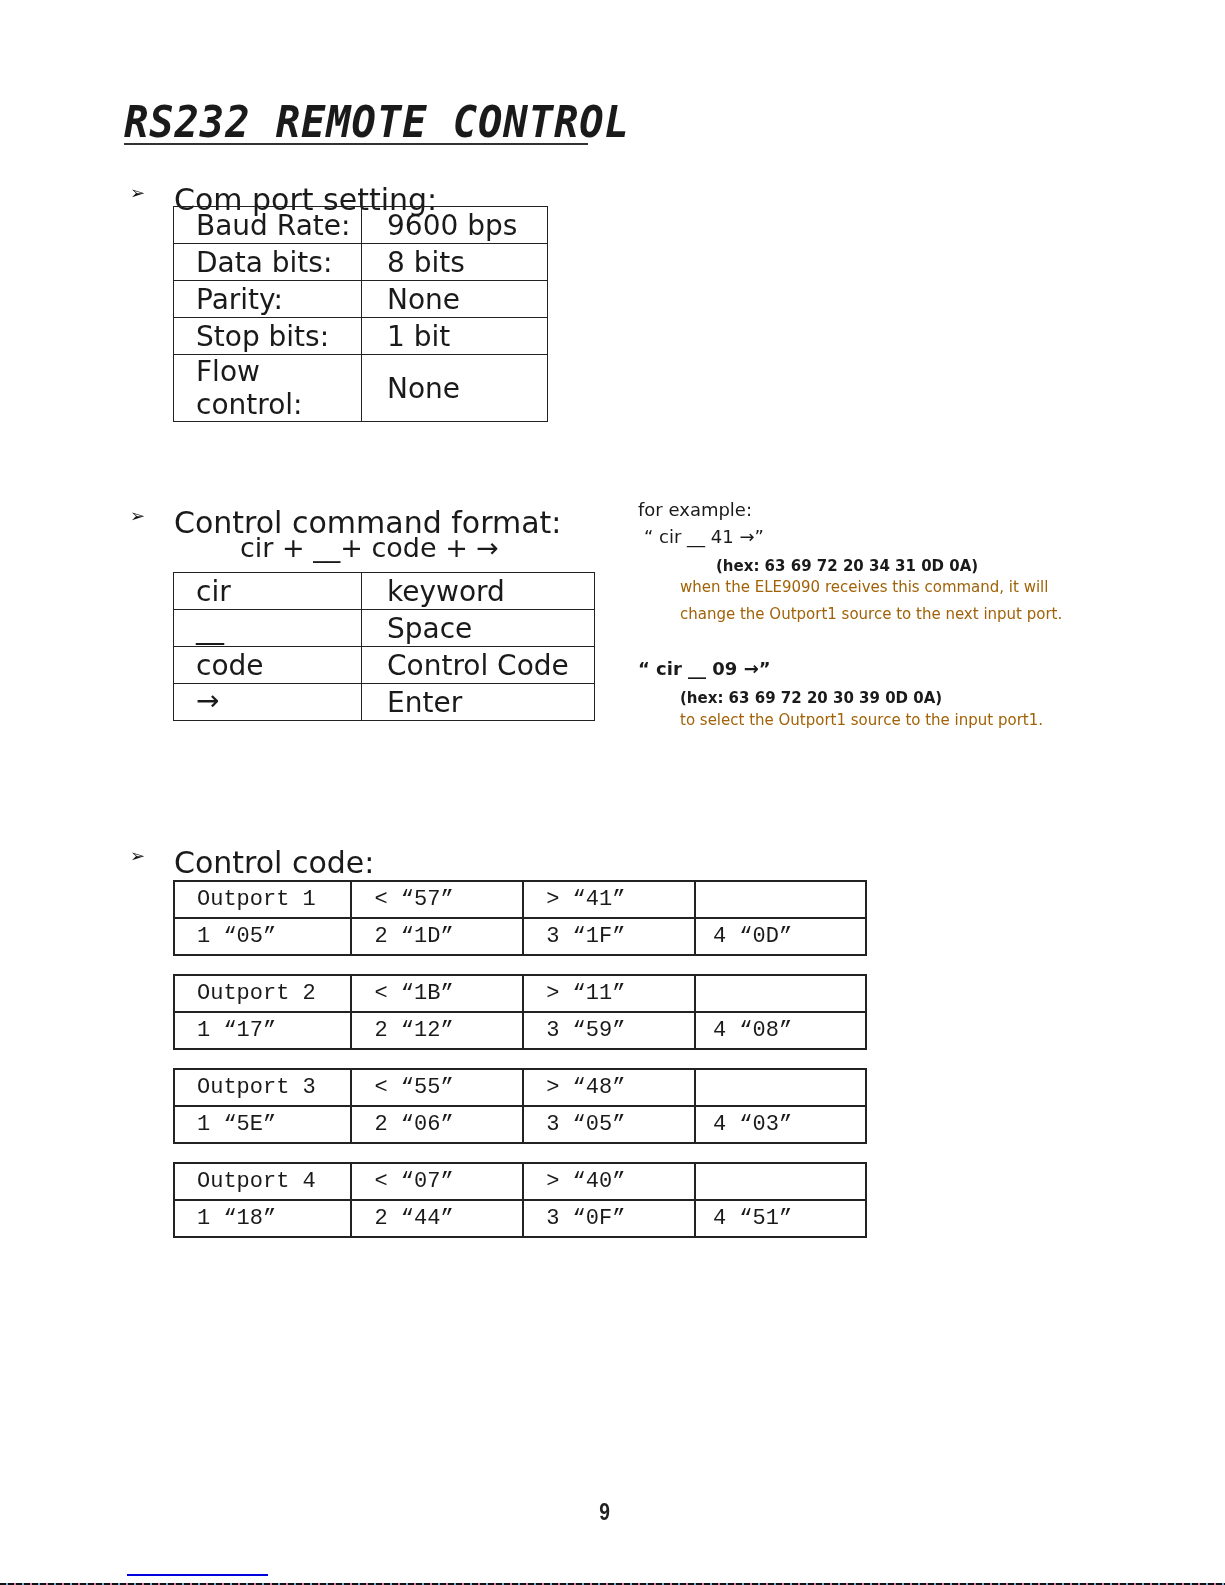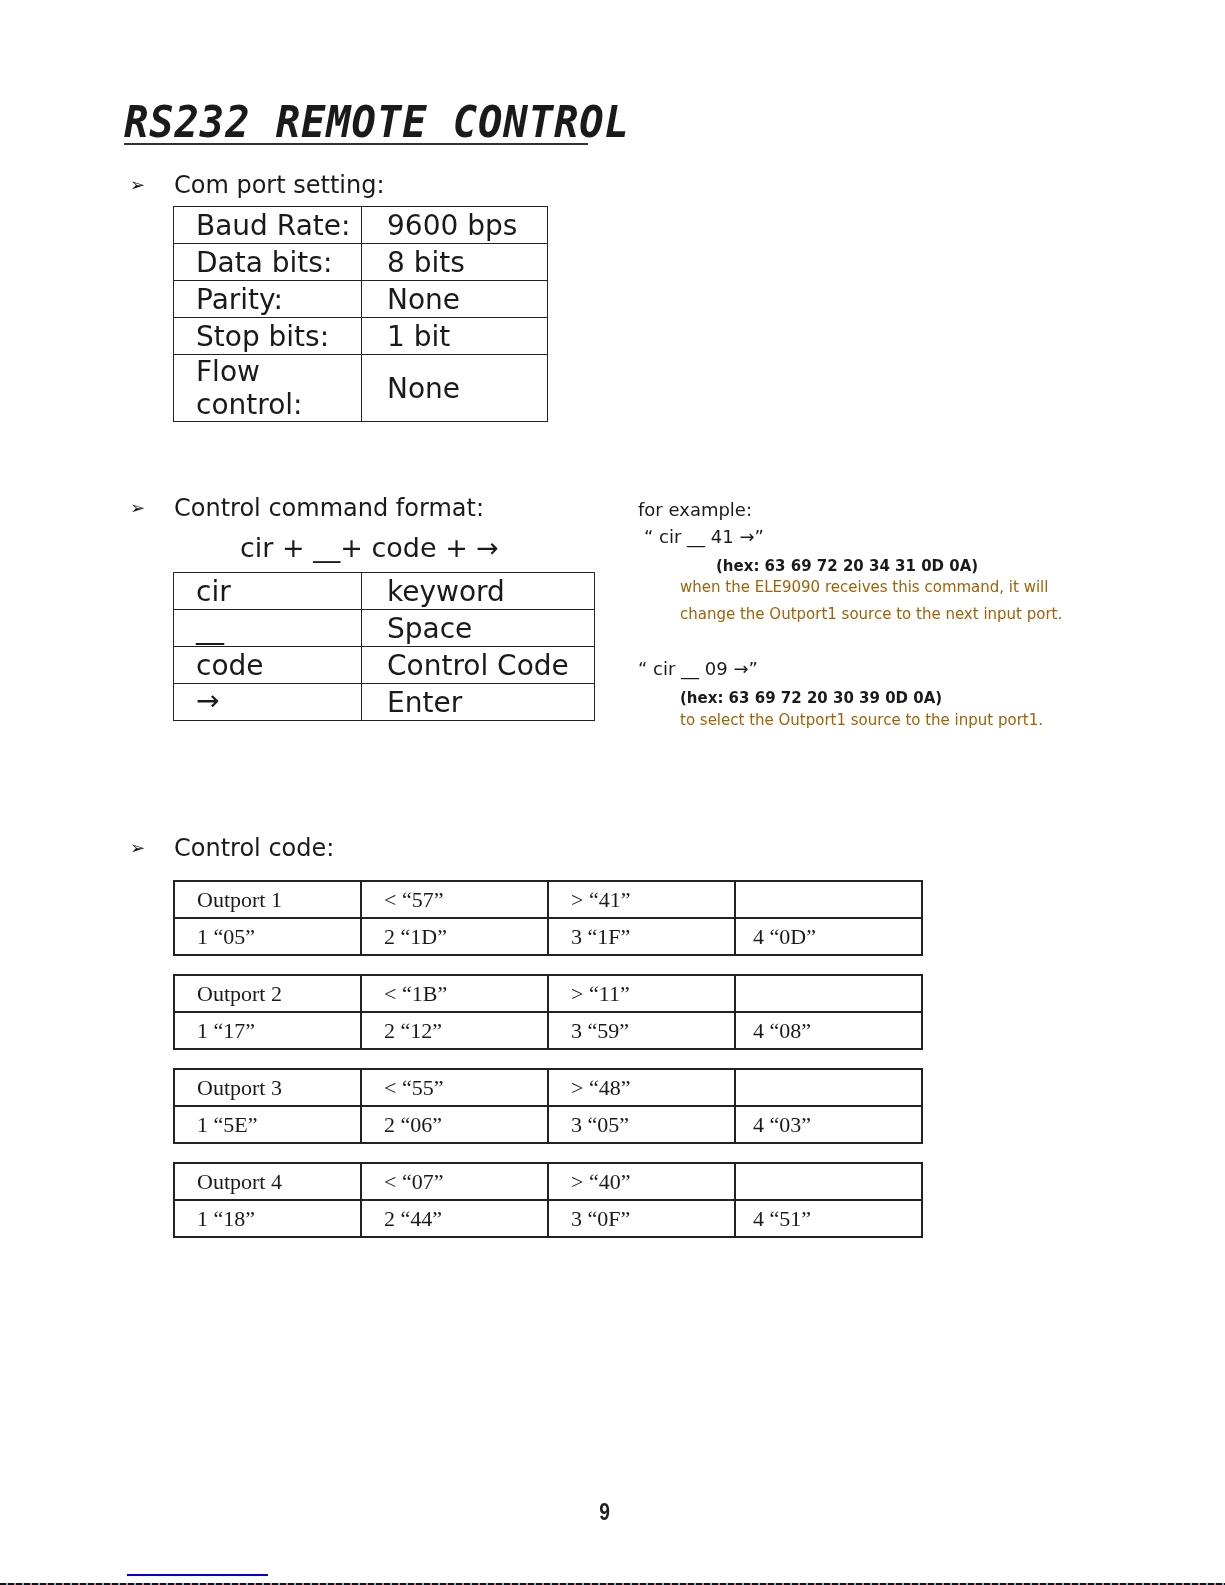--- a/index.html
+++ b/index.html
@@ -8,34 +8,34 @@
   .abs { position:absolute; }
 
   
   .title { left:124px; top:98px; font-family:"DejaVu Sans Mono", monospace; font-weight:bold;
            font-style:italic; font-size:44px; letter-spacing:1px; transform:scaleX(0.92);
            transform-origin:left top; color:#1a1a1a; line-height:48px; }
   .title-rule { left:124px; top:143px; width:464px; height:2px; background:#333; }
 
   .bullet { font-size:22px; line-height:26px; display:flex; align-items:center; }
   .bullet .arrow { width:44px; font-size:18px; color:#111; }
-  .bullet .txt { font-size:24px; }
+  .bullet .txt { font-size:30px;margin-top:15px; }
 
   table.grid { border-collapse:collapse; position:absolute; font-size:28px; }
   table.grid td { border:1.5px solid #222; padding:0 0 0 22px; height:36px; vertical-align:middle; }
   table.grid td.c2 { padding-left:25px; }
 
   .formula { font-size:27px; }
 
   .ex-big { font-size:18px; line-height:26px; }
   .ex-hex { font-size:15px; font-weight:bold; line-height:20px; }
   .ex-note { font-size:15px; line-height:20px; color:#a16207;text-align:right; }
 
-  table.codes { border-collapse:collapse; position:absolute; left:173px; width:750px;
-                font-family:Liberation Serif, serif; font-size:22px; }
+  table.codes { border-collapse:collapse; position:absolute; left:173px; width:694px;
+                font-family:Liberation Mono, monospace; font-size:22px; }
   table.codes td { border:2px solid #222; width:187.5px; height:37px; padding:0 0 0 22px;
                    vertical-align:middle; box-sizing:border-box; }
   table.codes td.lab { padding-left:22px; }
   table.codes td.last { padding-left:17px;margin-top:12px; }
 
   .page-num { left:598px; top:1498px; font-family:"Liberation Sans", sans-serif; font-weight:bold;
               font-size:24px; transform:scaleX(0.8); color:#222; }
   .blue-rule { left:127px; top:1574px; width:141px; height:2px; background:#0000dd; }
   .bottom-edge { left:0; top:1583px; width:1225px; height:2px;
                  background:repeating-linear-gradient(90deg,#111 0 6px,#7ad 6px 8px,#111 8px 14px,#d7a 14px 16px); }
@@ -100,21 +100,21 @@
   </tr>
 </tbody>
   </table>
 
 <div class="abs ex-big" style="left:638px; top:497px;">for example:</div>
 <div class="abs ex-big" style="left:644px; top:524px;">“ cir __ 41 →”</div>
 <div class="abs ex-hex" style="left:716px; top:556px;">(hex: 63 69 72 20 34 31 0D 0A)</div>
 <div class="abs ex-note" style="left:680px; top:577px;">when the ELE9090 receives this command, it will</div>
 <div class="abs ex-note" style="left:680px; top:604px;">change the Outport1 source to the next input port.</div>
 
-<div class="abs ex-big" style="left:638px; top:656px;">“ cir __ 09 →”</div>
+<div class="abs ex-big" style="left:638px; top:656px;font-weight:bold;">“ cir __ 09 →”</div>
 <div class="abs ex-hex" style="left:680px; top:688px;">(hex: 63 69 72 20 30 39 0D 0A)</div>
 <div class="abs ex-note" style="left:680px; top:710px;">to select the Outport1 source to the input port1.</div>
 
 <div class="abs bullet" style="left:130px; top:835px;">
   <span class="arrow">➢</span>
   <span class="txt">Control code:</span>
 </div>
 
 <table class="codes" style="top:880px;">
   <tbody>

